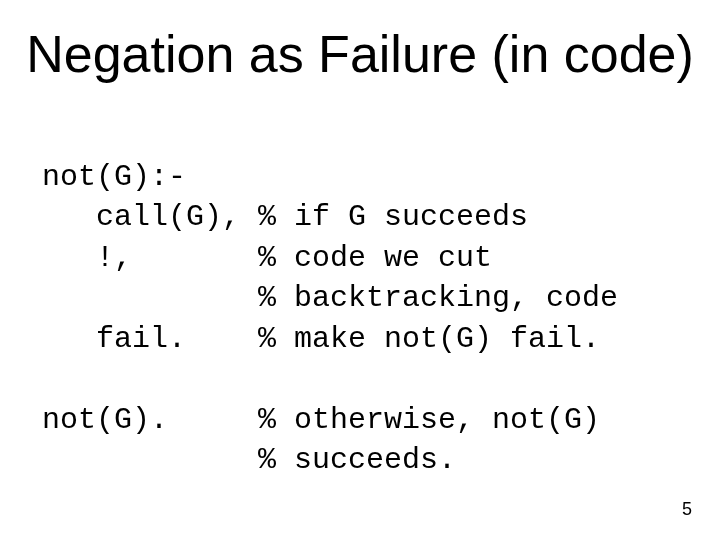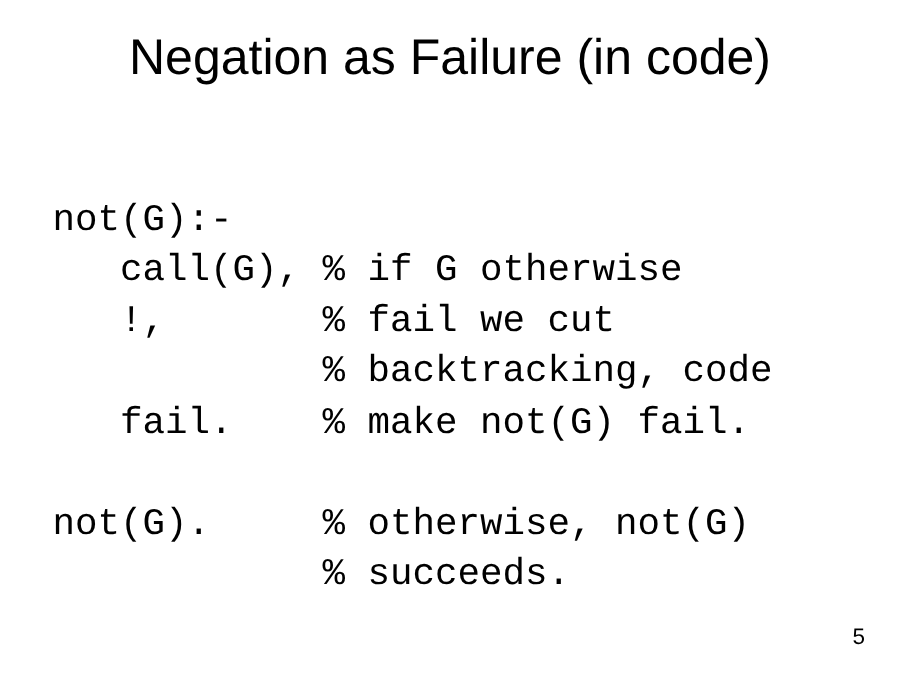--- a/index.html
+++ b/index.html
@@ -16,21 +16,21 @@
     width: 720px;
     height: 540px;
     box-sizing: border-box;
   }
   .title {
     position: absolute;
     top: 24px;
     left: 0;
     width: 100%;
     text-align: center;
-    font-size: 40px;
+    font-size: 52px;
     font-weight: 400;
   }
   .code {
     position: absolute;
     top: 116px;
     left: 42px;
     font-family: "Courier New", Courier, monospace;
     font-size: 30px;
     line-height: 1.35;
     white-space: pre;
@@ -44,22 +44,22 @@
   }
 </style>
 </head>
 <body>
 
 <div class="slide">
   <div class="title">Negation as Failure (in code)</div>
 
   <div class="code">
 <span>not(G):-</span>
-<span>   call(G), % if G otherwise</span>
-<span>   !,       % fail we cut</span>
+<span>   call(G), % if G succeeds</span>
+<span>   !,       % code we cut</span>
 <span>            % backtracking, code</span>
 <span>   fail.    % make not(G) fail.</span>
 <span></span>
 <span>not(G).     % otherwise, not(G)</span>
 <span>            % succeeds.</span></div>
 
   <div class="pagenum">5</div>
 </div>
 
 </body></html>

